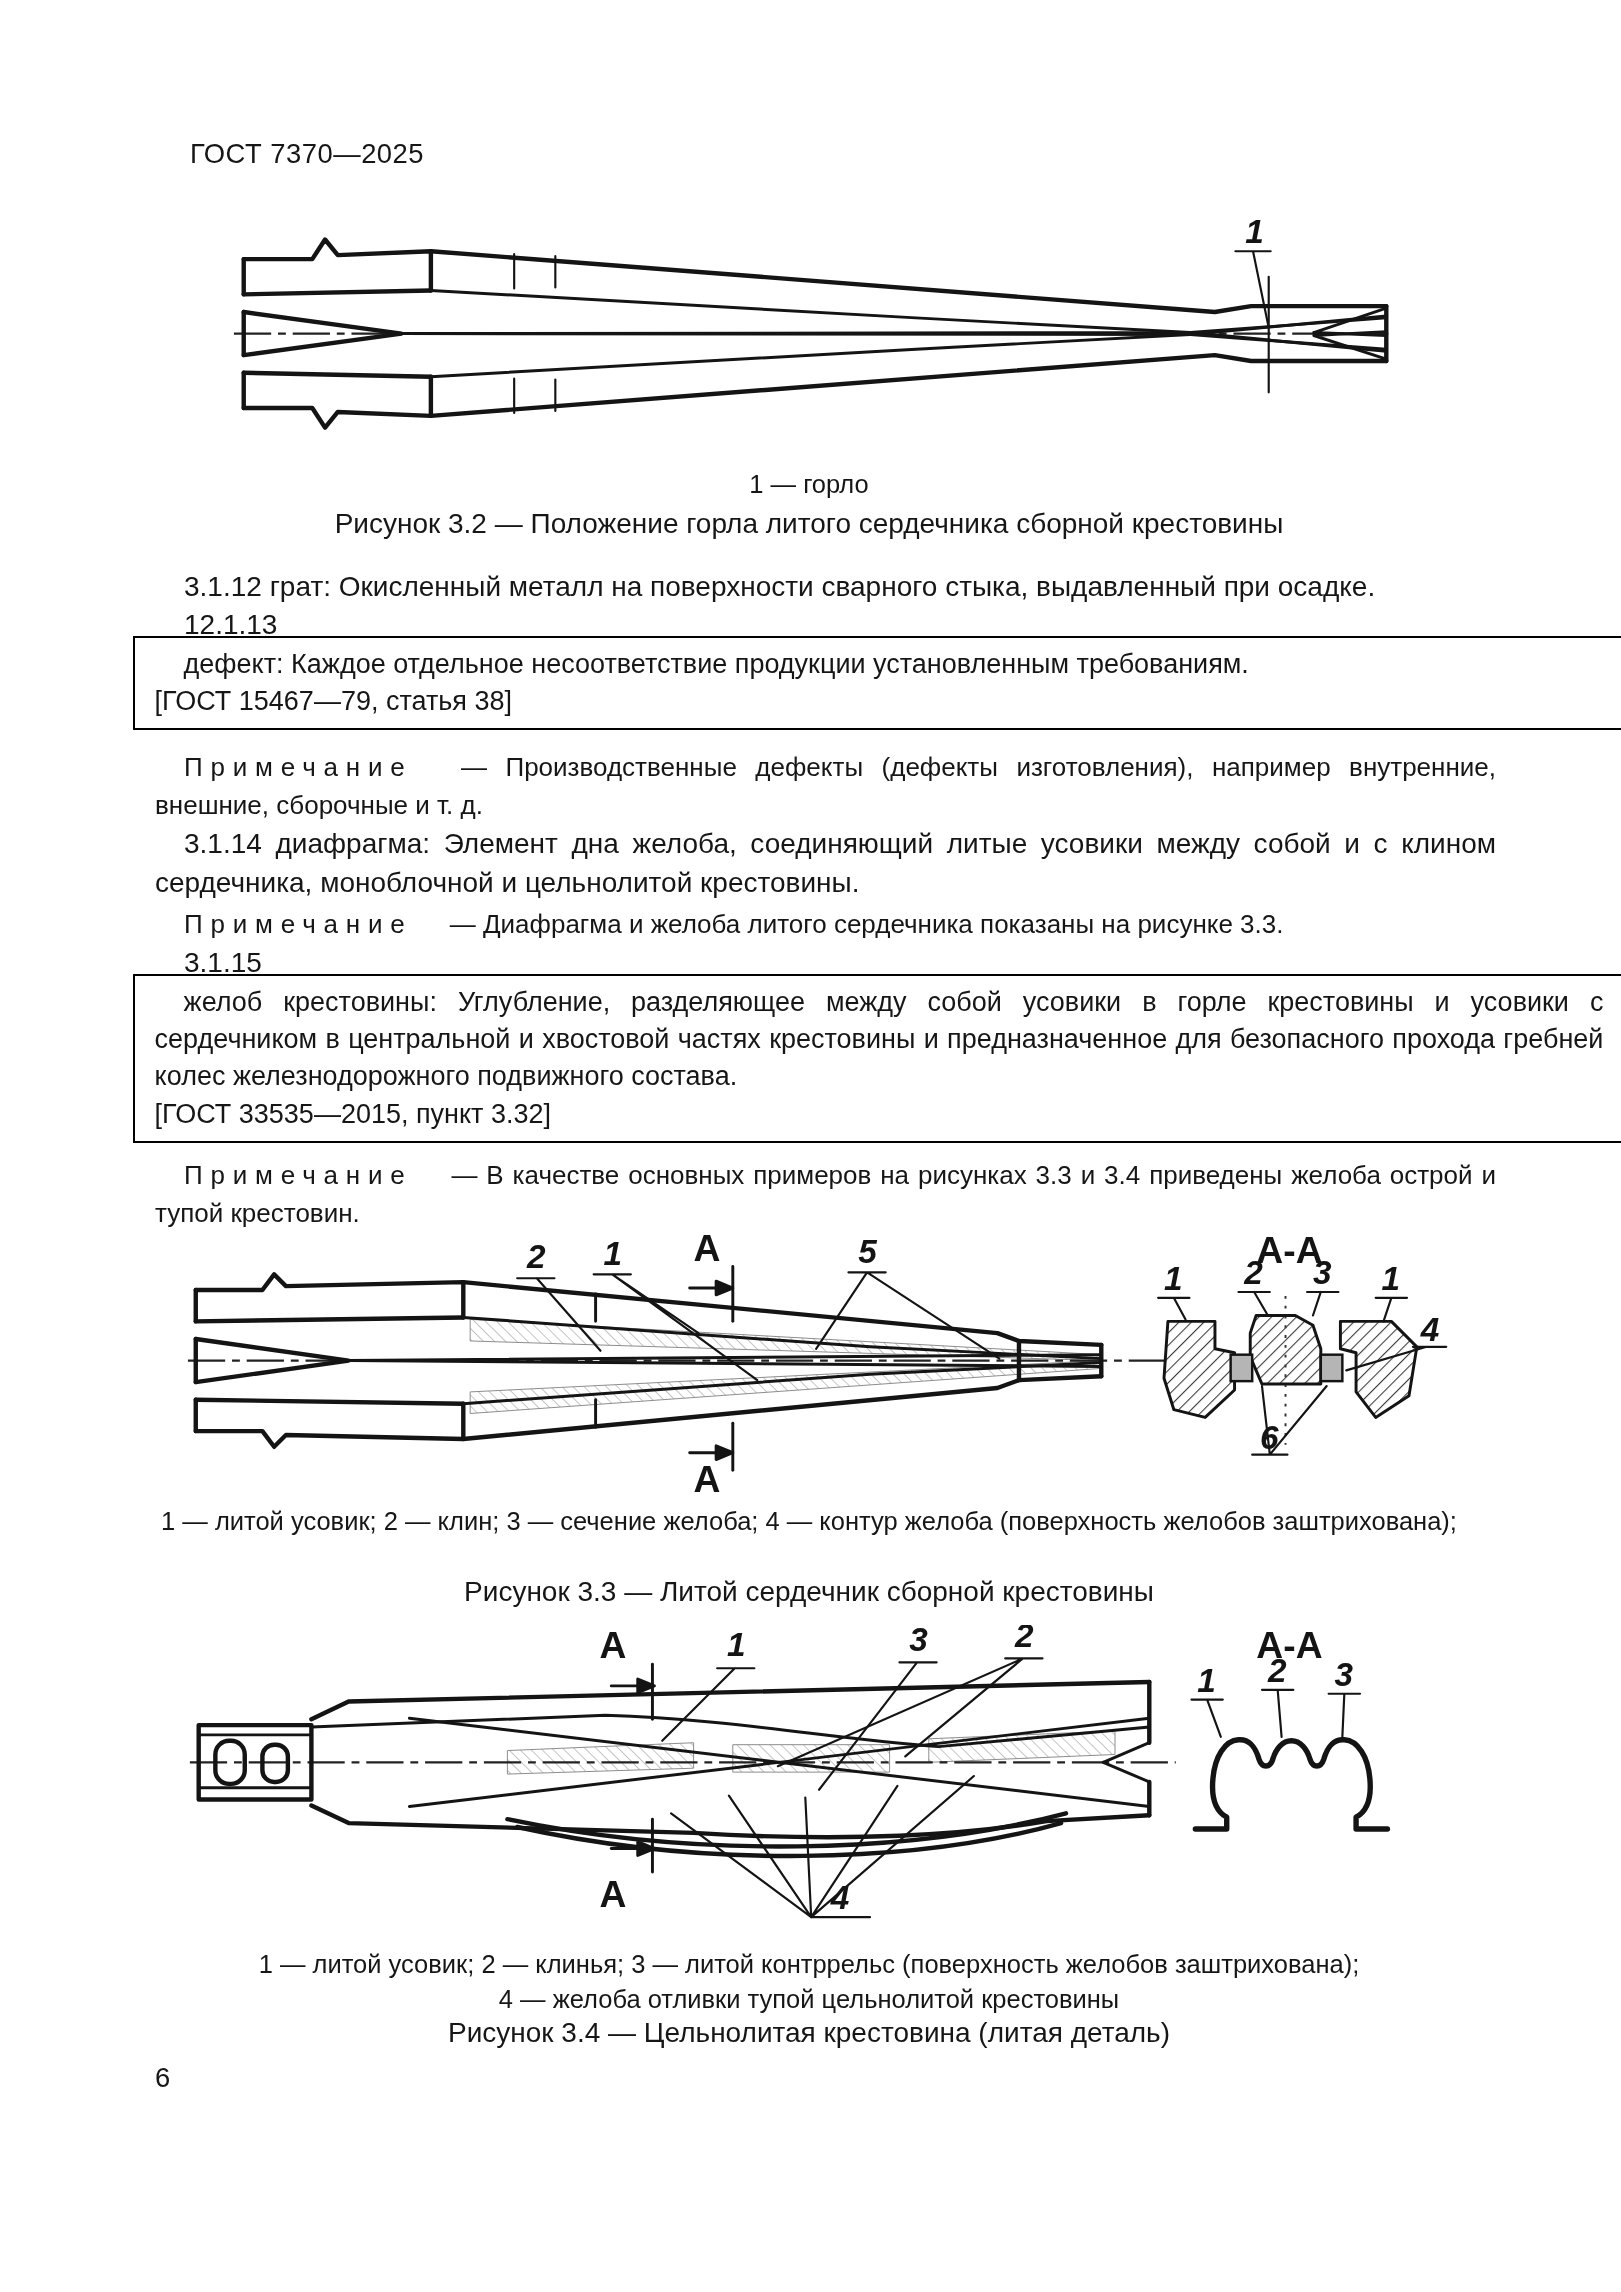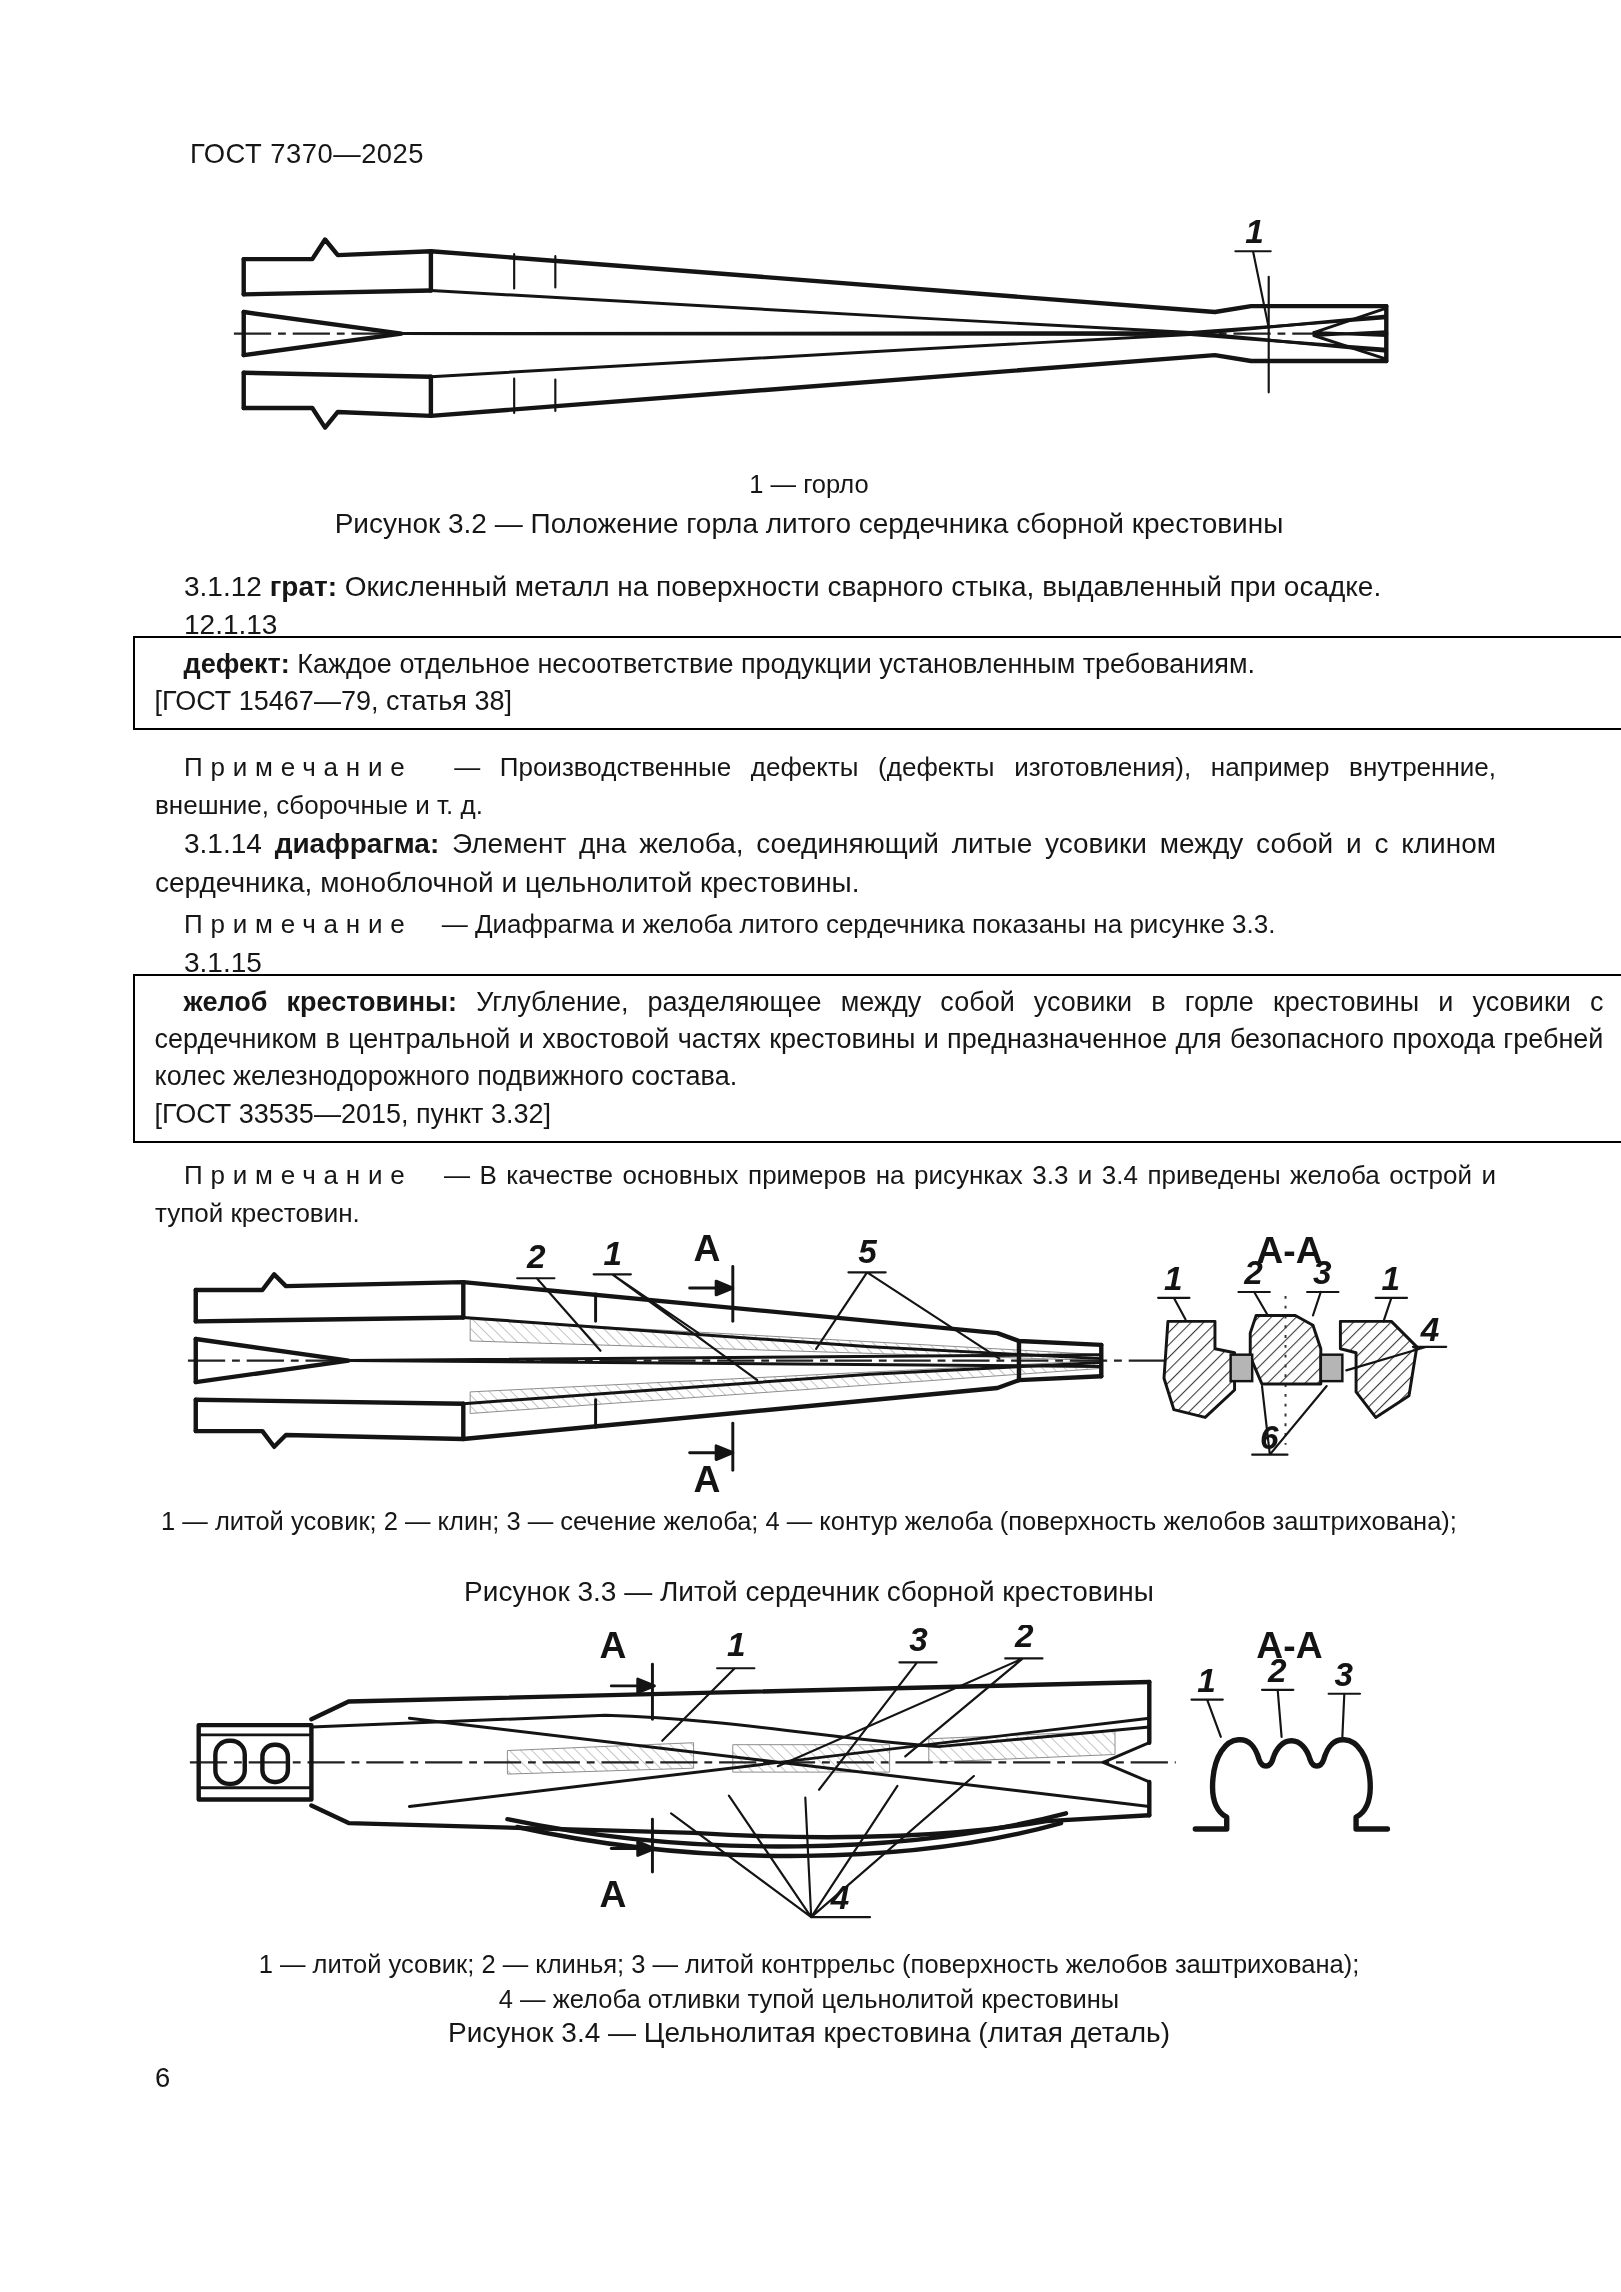--- a/index.html
+++ b/index.html
@@ -3,25 +3,25 @@
 <meta charset="utf-8">
 <style>
   html,body{margin:0;padding:0;background:#9a9a9a}
   .page{position:relative;width:1621px;height:2293px;background:#ffffff;
         font-family:"Liberation Sans",sans-serif;color:#161616;overflow:hidden}
   .abs{position:absolute}
   .hdr{font-size:27.4px;font-weight:normal;letter-spacing:0.5px}
   .body-text{font-size:28px;line-height:1.4;text-align:justify}
   .para{left:155px;width:1341px}
   .ind{text-indent:29px}
-  .b{font-weight:bold}
+  .b{font-weight:normal}
   .defbox{left:133px;width:1492px;border:2.9px solid #000;box-sizing:border-box;
           padding:7.8px 19.6px;font-size:27px;line-height:1.38;text-align:justify}
   .note{font-size:26px;line-height:1.46;text-align:justify}
-  .note-label{letter-spacing:.30em;margin-right:22px}
+  .note-label{letter-spacing:.30em;margin-right:30px}
   .centerblock{left:116px;width:1386px;text-align:center}
   .legend{font-size:25.5px;line-height:1.38}
   .caption{font-size:28px}
   .pagenum{font-size:27.4px}
   
   .s4{fill:none;stroke:#141414;stroke-width:4.5;stroke-linejoin:round;stroke-linecap:round}
   .s3{fill:none;stroke:#141414;stroke-width:3;stroke-linejoin:round;stroke-linecap:round}
   .s2{fill:none;stroke:#141414;stroke-width:2.2;stroke-linejoin:round;stroke-linecap:round}
   .s5{fill:none;stroke:#141414;stroke-width:5.5;stroke-linejoin:round;stroke-linecap:round}
   .cl{fill:none;stroke:#222;stroke-width:2.2;stroke-dasharray:38 7 8 7}

